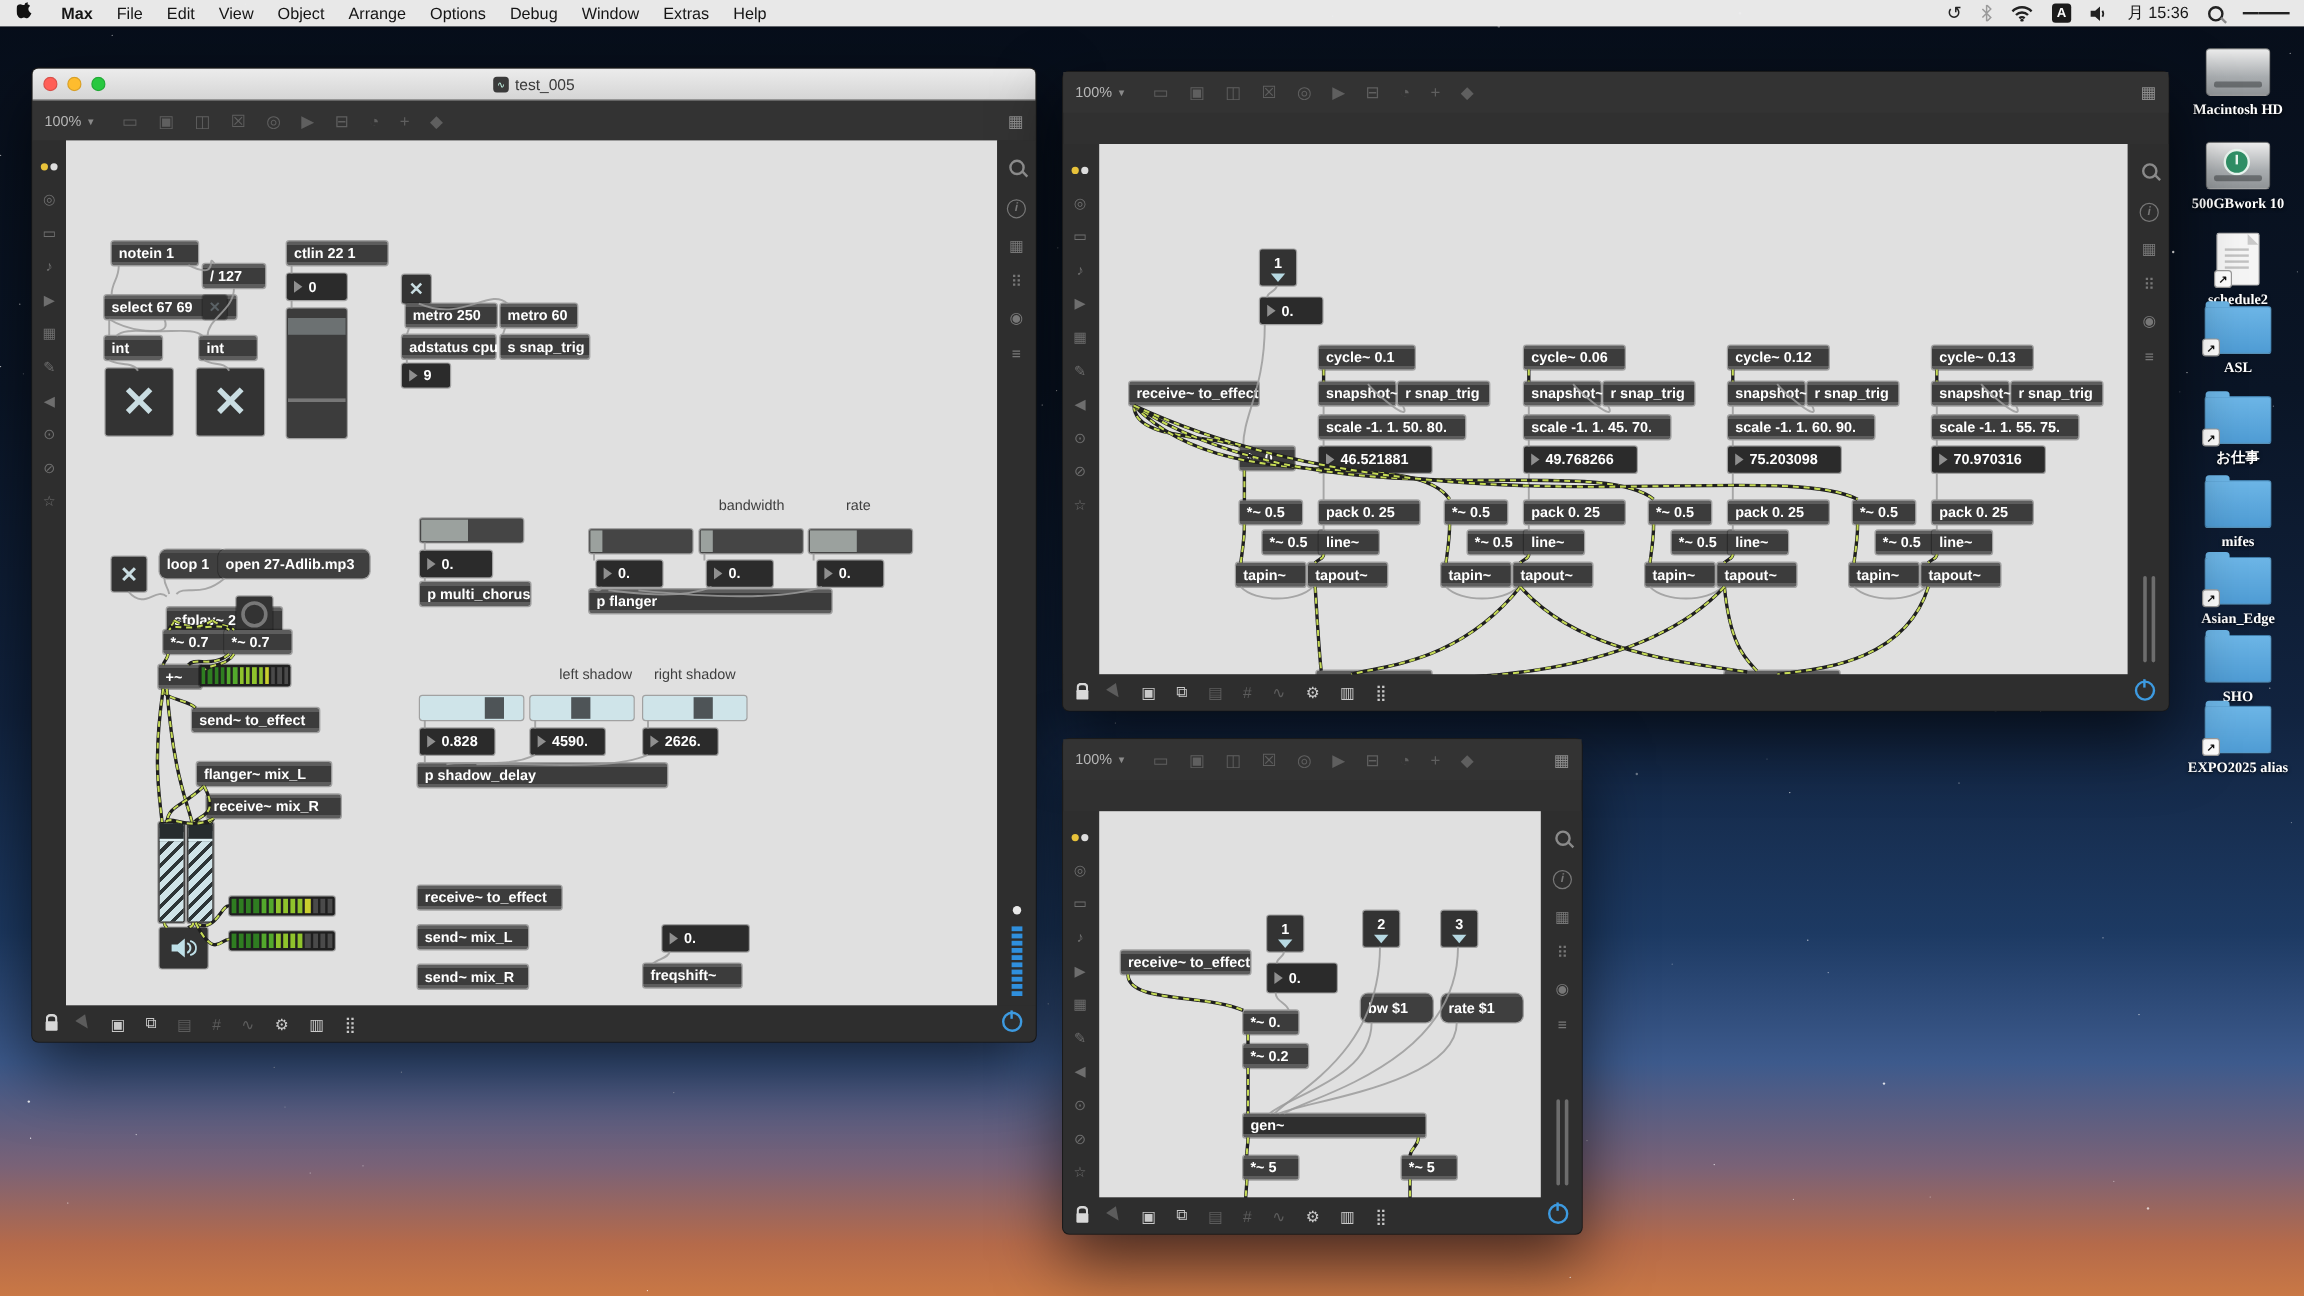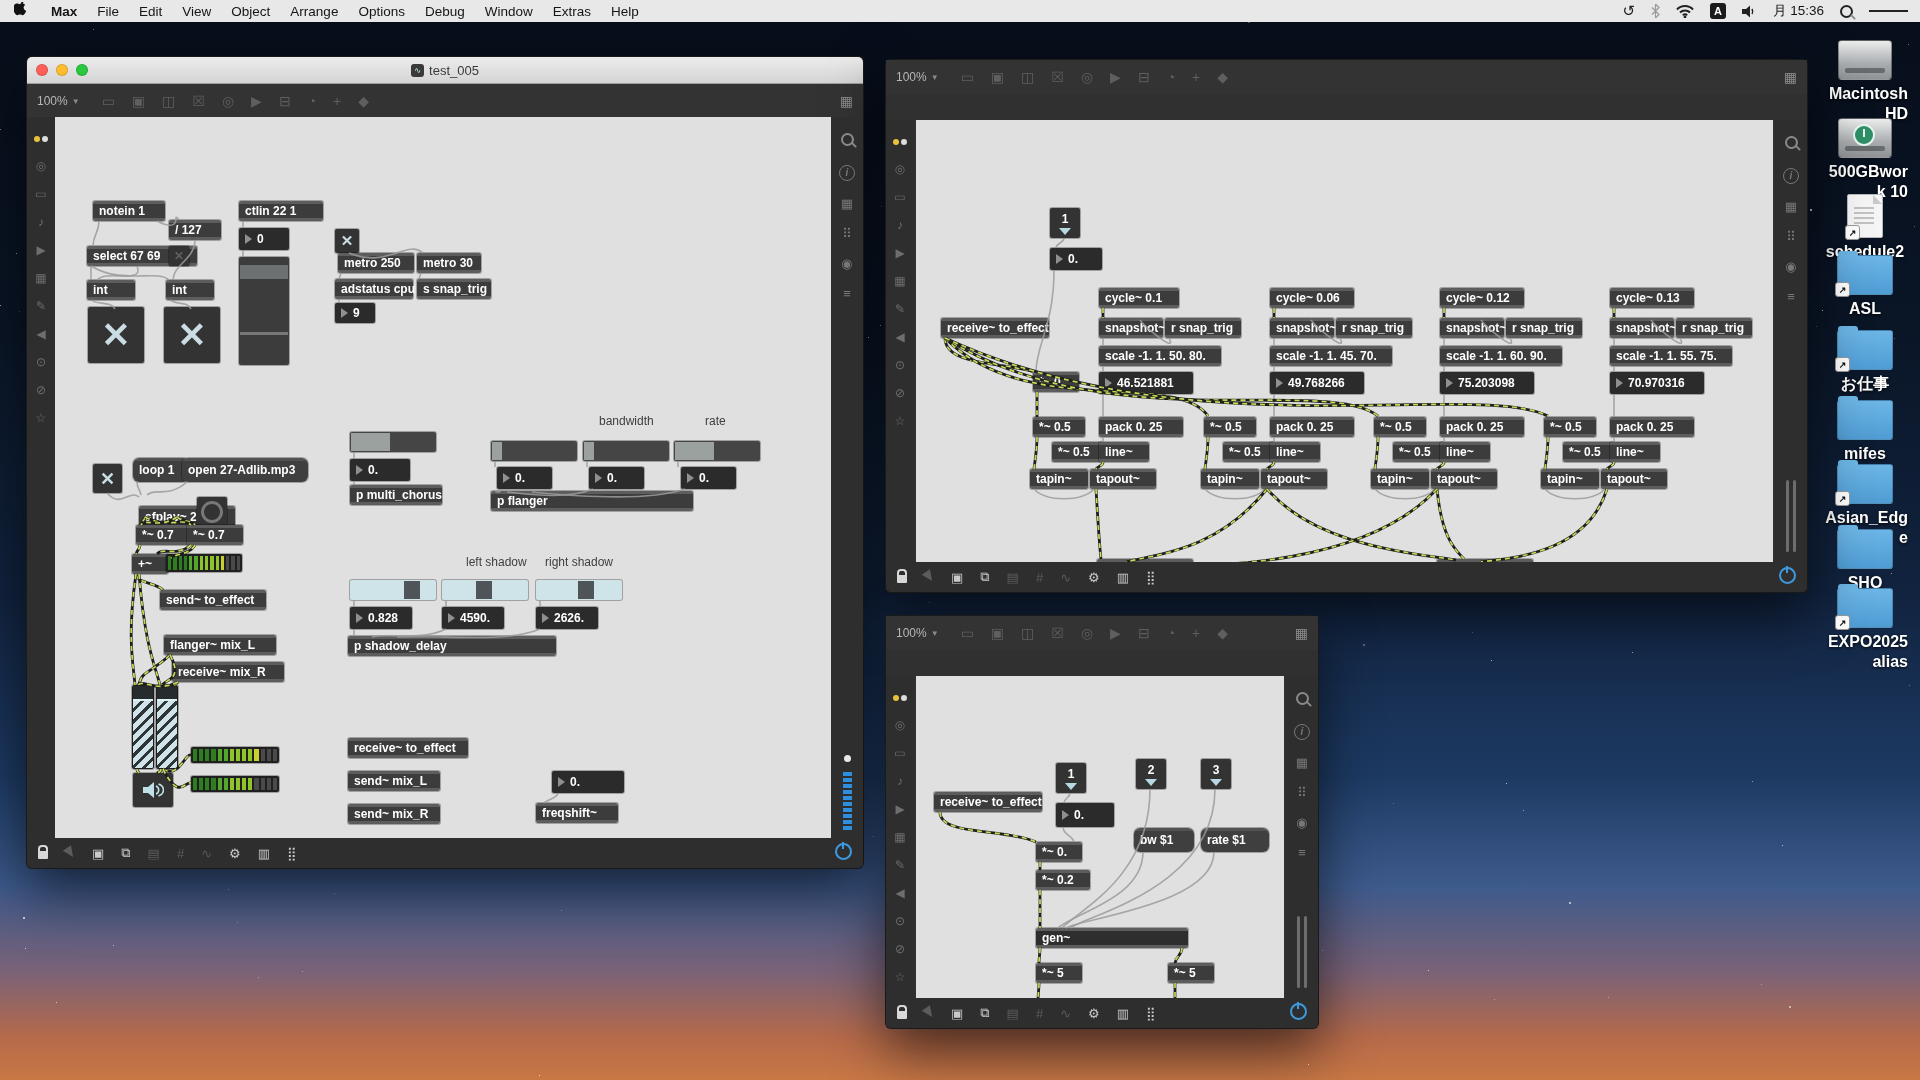--- a/index.html
+++ b/index.html
@@ -102,22 +102,22 @@
   .ico-cursor{width:0;height:0;border-left:5px solid transparent;border-right:5px solid transparent;
     border-top:11px solid #5c5c5c;transform:rotate(-35deg);display:inline-block;}
   .vmeter{margin-top:auto;margin-bottom:8px;display:flex;flex-direction:column;align-items:center;gap:2px;}
   .vdot{width:7px;height:7px;border-radius:50%;background:#e8e8e8;margin-bottom:8px;}
   .vmeter b{width:9px;height:4px;background:#2f8fdd;display:block;}
   .scrollcol{margin-top:auto;margin-bottom:10px;display:flex;gap:4px;}
   .scrollcol i{width:3px;height:72px;background:#6d6d6d;display:block;border-radius:2px;}
 
   
   .dicon{position:absolute;left:1822px;width:86px;display:flex;flex-direction:column;align-items:center;gap:4px;}
-  .dlabel{color:#fff;font-size:16px;font-weight:bold;text-align:right;line-height:1.25;
-    text-shadow:0 1px 3px rgba(0,0,0,.9);word-break:break-word;}
+  .dlabel{color:#fff;font-size:12px;font-weight:bold;text-align:right;line-height:1.25;
+    text-shadow:0 1px 3px rgba(0,0,0,.9);word-break:break-word;font-family:Liberation Serif, serif;}
   .ic-drive{width:52px;height:38px;border-radius:4px;background:linear-gradient(#ececec,#a9adb0 60%,#8f9396);
     border:1px solid rgba(0,0,0,.35);position:relative;}
   .ic-drive::after{content:"";position:absolute;left:6px;right:6px;bottom:6px;height:5px;background:rgba(60,64,66,.55);border-radius:2px;}
   .ic-tm{position:absolute;left:14px;top:5px;width:22px;height:22px;border-radius:50%;
     background:#2f8f66;border:2px solid #e8f4ee;box-sizing:border-box;}
   .ic-tm::before{content:"";position:absolute;left:8px;top:3px;width:2px;height:8px;background:#eaf6f0;}
   .ic-doc{width:34px;height:42px;background:#f5f5f5;border:1px solid #b9b9b9;border-radius:2px;position:relative;}
   .ic-doc::before{content:"";position:absolute;right:0;top:0;border-left:9px solid #c9c9c9;border-top:9px solid #0000;}
   .ic-doc::after{content:"";position:absolute;left:6px;top:12px;width:20px;height:2px;background:#c2c2c2;
     box-shadow:0 5px 0 #c2c2c2,0 10px 0 #c2c2c2,0 15px 0 #c2c2c2;}
@@ -395,21 +395,21 @@
           <div class="pobj t-num" style="left: 212px; top: 111px; width: 50px; height: 22px;">
             <span class="tri"></span>
             <span>0</span>
           </div>
           <div class="pobj t-vslider" style="left: 212px; top: 140px; width: 50px; height: 108px;">
             <span class="vth"></span>
             <span class="vln"></span>
           </div>
           <div class="pobj t-toggle" style="left: 308px; top: 112px; width: 24px; height: 24px; font-size: 15px;">✕</div>
           <div class="pobj t-obj" style="left: 311px; top: 136px; width: 76px; height: 20px;">metro 250</div>
-          <div class="pobj t-obj" style="left: 390px; top: 136px; width: 64px; height: 20px;">metro 30</div>
+          <div class="pobj t-obj" style="left: 390px; top: 136px; width: 64px; height: 20px;">metro 60</div>
           <div class="pobj t-obj" style="left: 308px; top: 162px; width: 78px; height: 20px;">adstatus cpu</div>
           <div class="pobj t-obj" style="left: 390px; top: 162px; width: 74px; height: 20px;">s snap_trig</div>
           <div class="pobj t-num" style="left: 308px; top: 186px; width: 40px; height: 20px;">
             <span class="tri"></span>
             <span>9</span>
           </div>
           <div class="pobj t-sliderh" style="left: 323px; top: 315px; width: 86px; height: 20px;">
             <span class="fill" style="width: 39px;"></span>
           </div>
           <div class="pobj t-num" style="left: 323px; top: 342px; width: 60px; height: 22px;">

